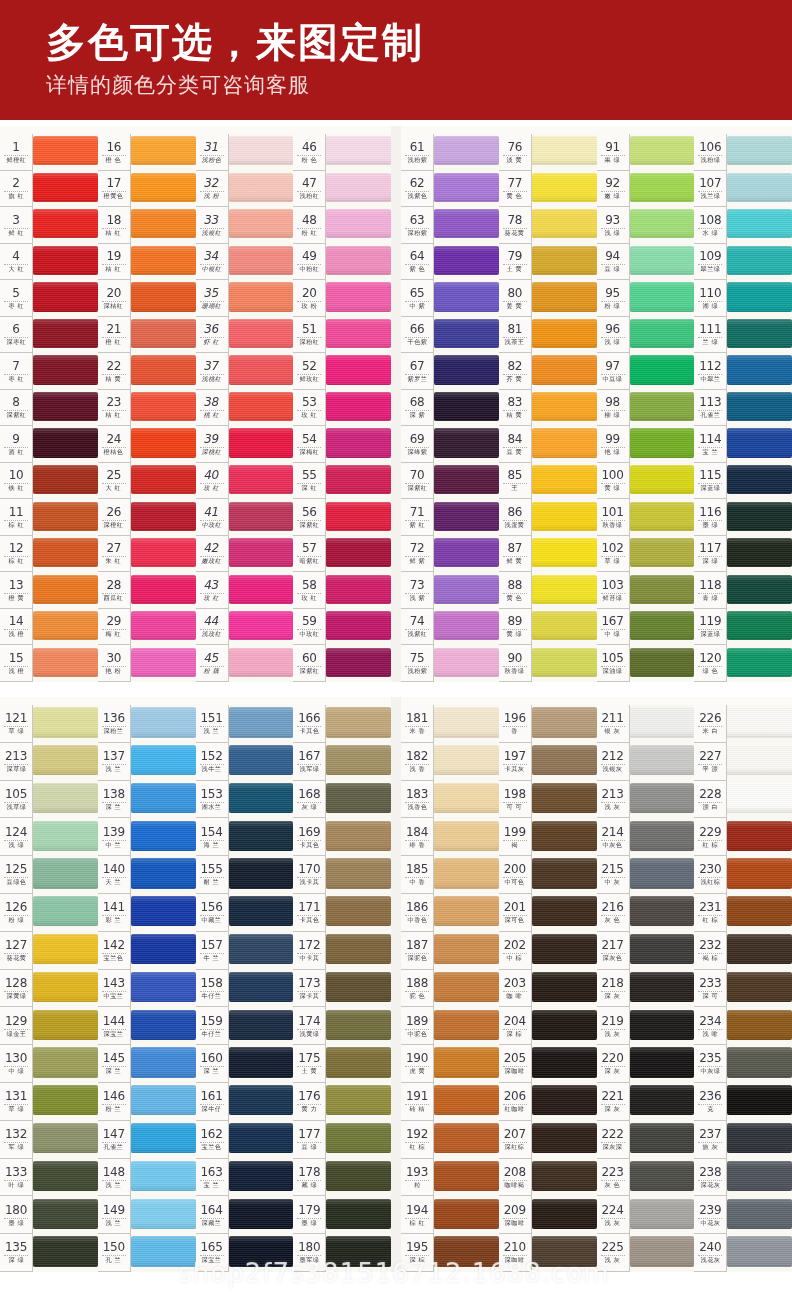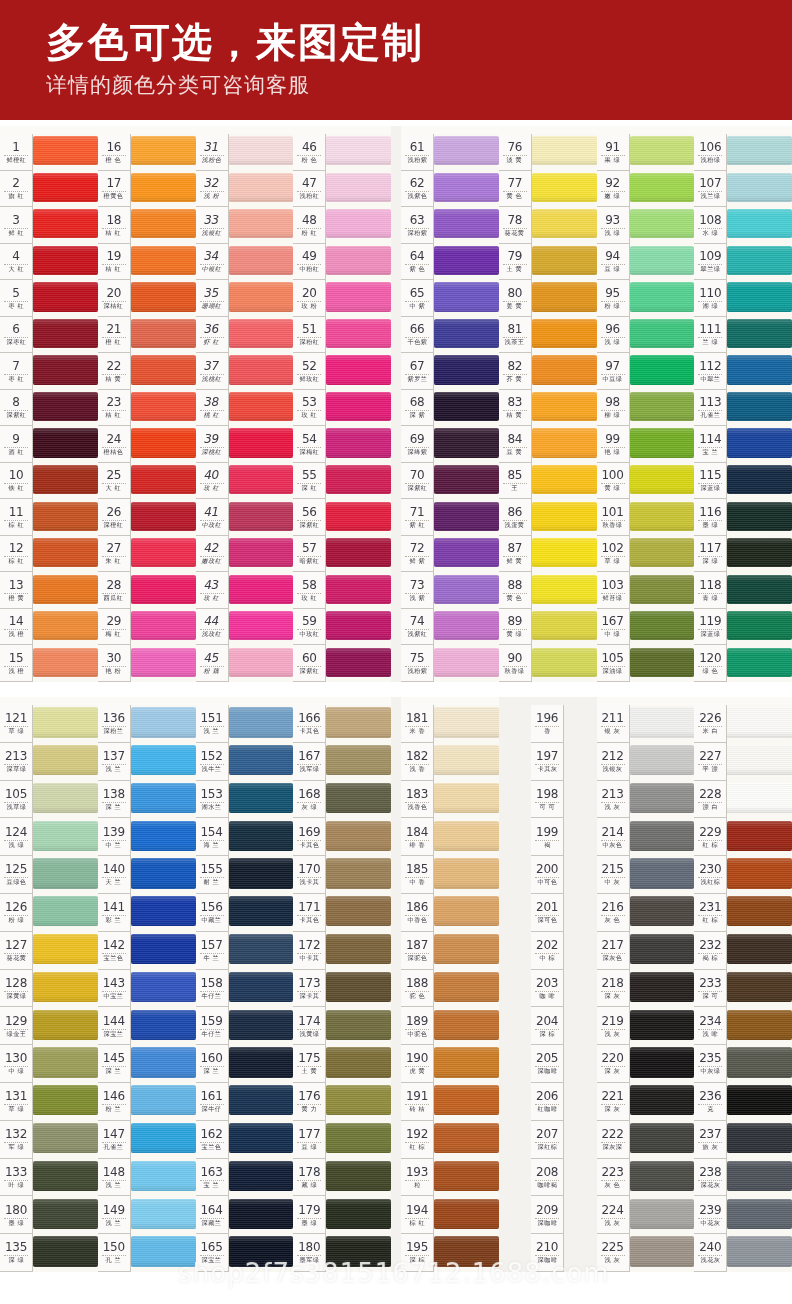--- a/index.html
+++ b/index.html
@@ -2168,21 +2168,21 @@
         <div class="label-cell">
           <div class="label-num">195</div>
           <div class="label-sep"></div>
           <div class="label-name">深 棕</div>
         </div>
         <div class="color-cell">
           <div class="skein" style="background: rgb(122, 58, 23);"></div>
         </div>
       </div>
     </div>
-    <div class="col-group" style="flex: 1 1 0px; align-items: center;">
+    <div class="col-group" style="flex: 1 1 0px;">
       <div class="pad-top"></div>
       <div class="swatch-row">
         <div class="label-cell">
           <div class="label-num">196</div>
           <div class="label-sep"></div>
           <div class="label-name">香</div>
         </div>
         <div class="color-cell">
           <div class="skein" style="background: rgb(181, 154, 120);"></div>
         </div>

